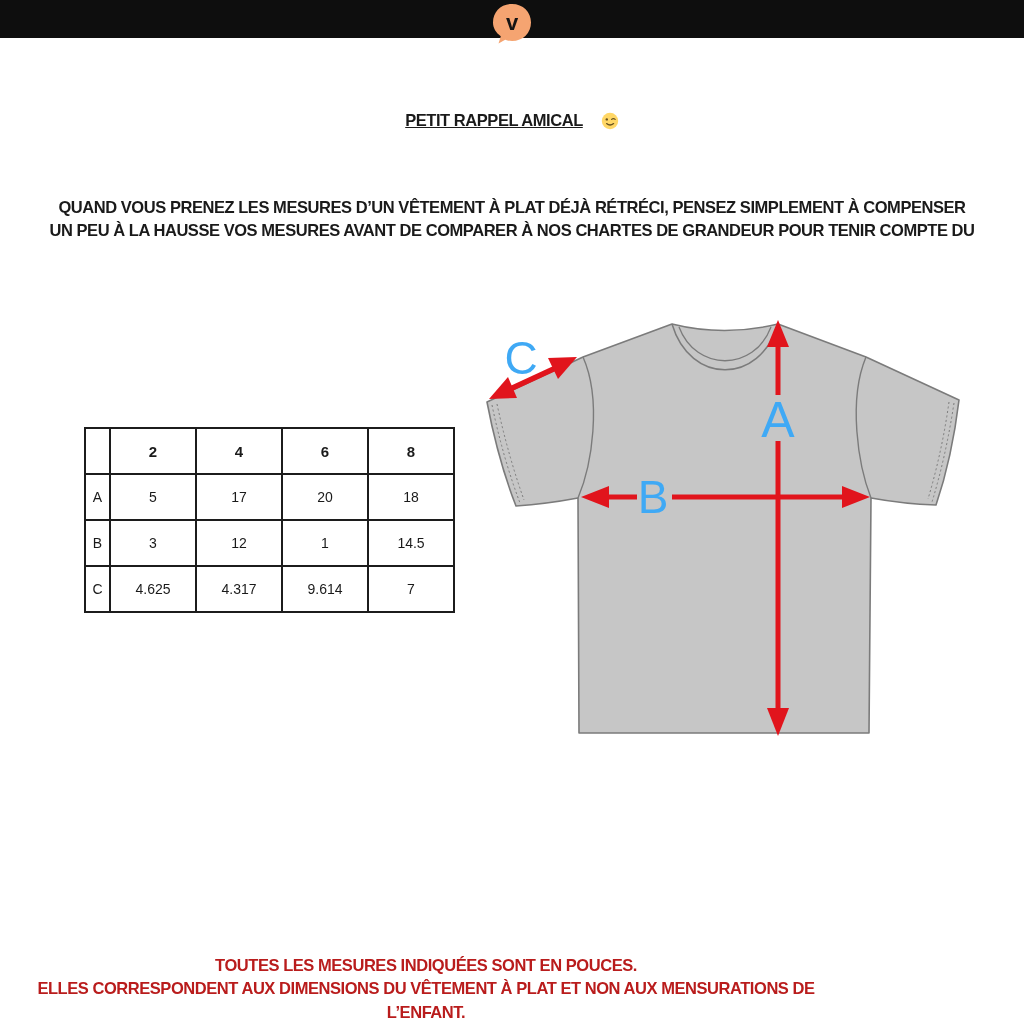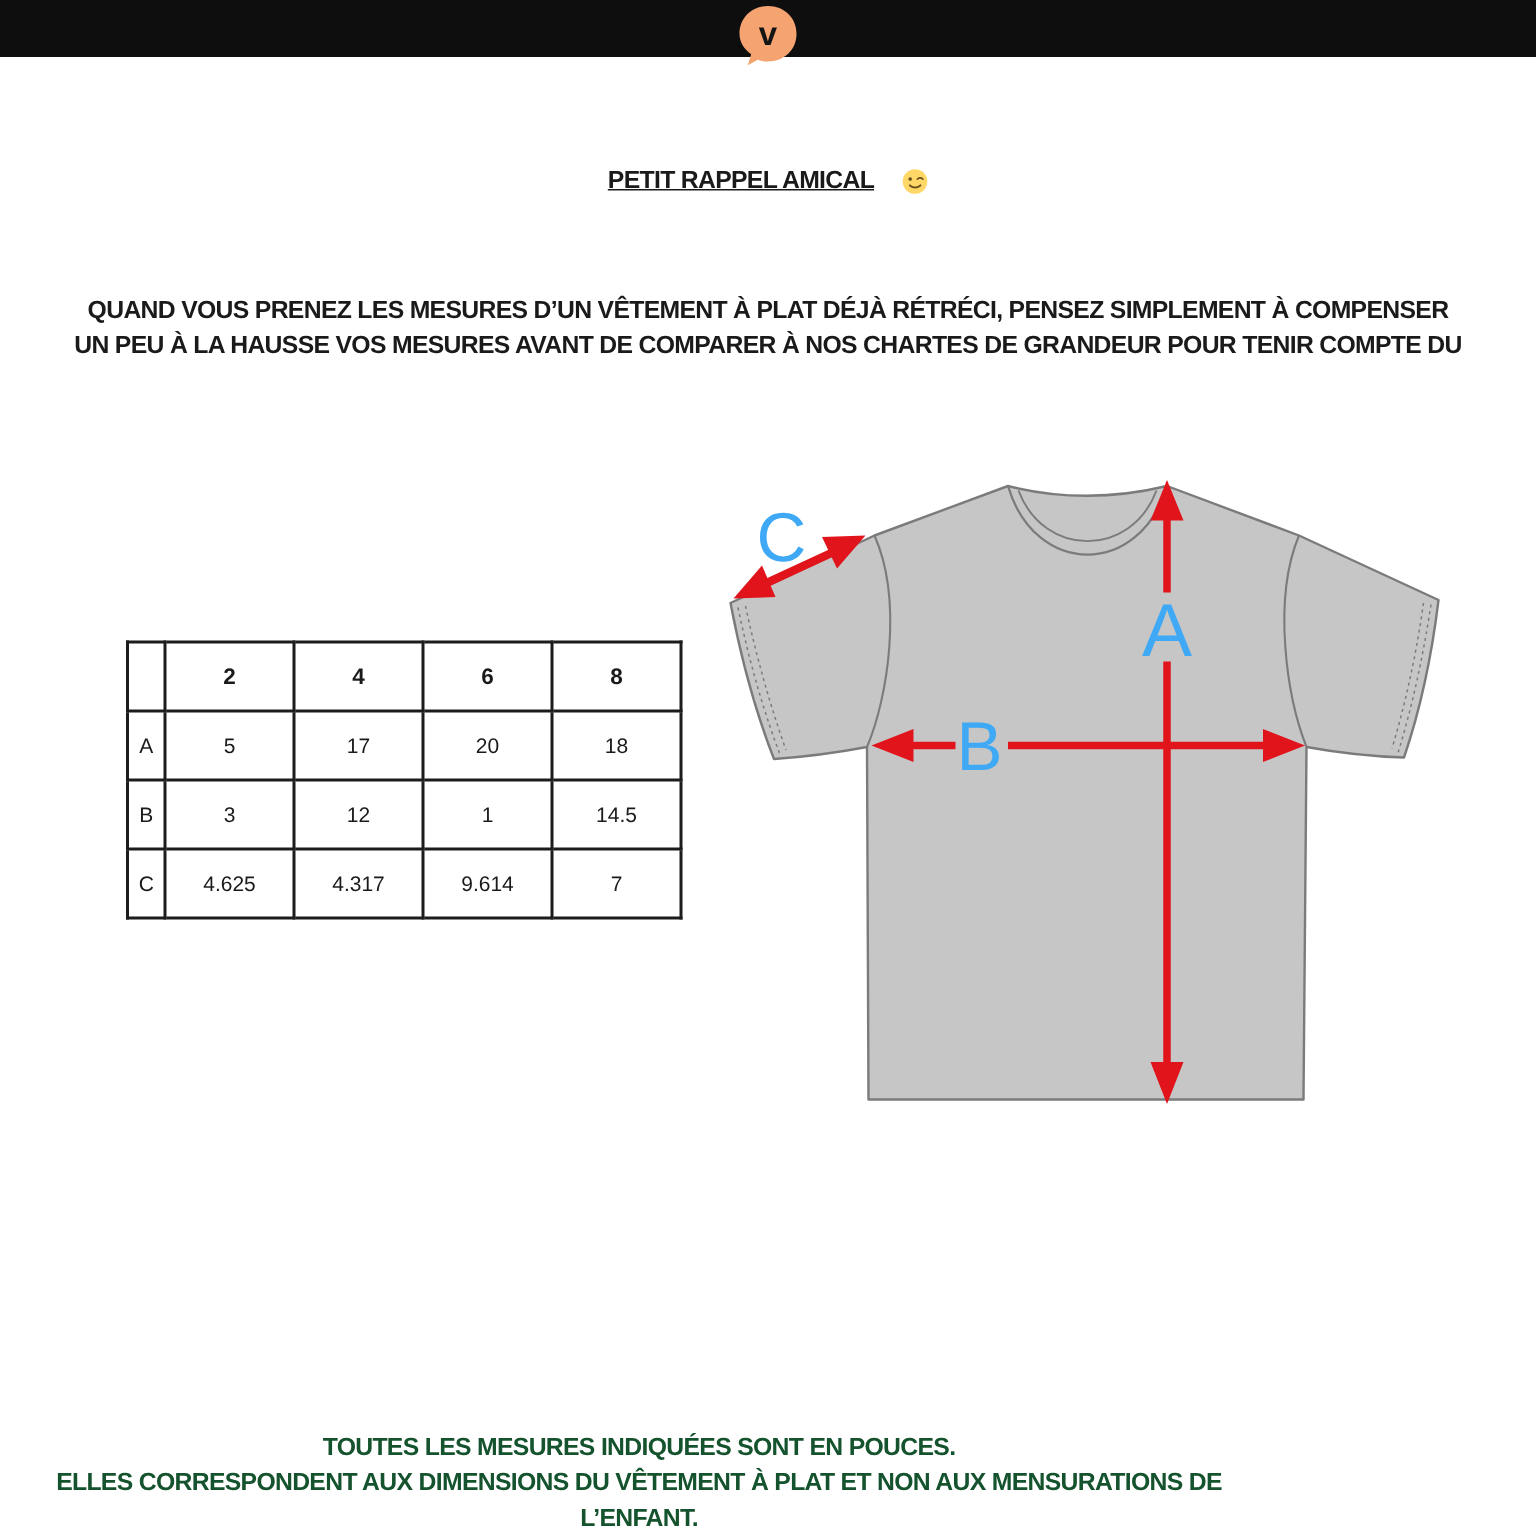--- a/index.html
+++ b/index.html
@@ -73,21 +73,21 @@
 
   
   .footer-block {
     position: absolute; left: 0; top: 954px;
     width: 852px;
     text-align: center;
     font-weight: 700;
     font-size: 16.5px;
     line-height: 23.3px;
     letter-spacing: -0.45px;
-    color: #14532d;
+    color: #b91c1c;
   }
 </style>
 </head>
 <body>
 
 <div class="header-bar"></div>
 <div class="logo-wrap">
   <svg width="44" height="44" viewBox="0 0 44 44">
     <path d="M22 2 C33 2 41 10 41 20.5 C41 31 33 39 22 39 C19.5 39 17.2 38.6 15.2 37.8 L8.5 41.5 L10.8 34.2 C6 30.8 3 26 3 20.5 C3 10 11 2 22 2 Z" fill="#f5a471"></path>
     <text x="22" y="28" text-anchor="middle" font-size="22" font-weight="700" fill="#141414">v</text>

